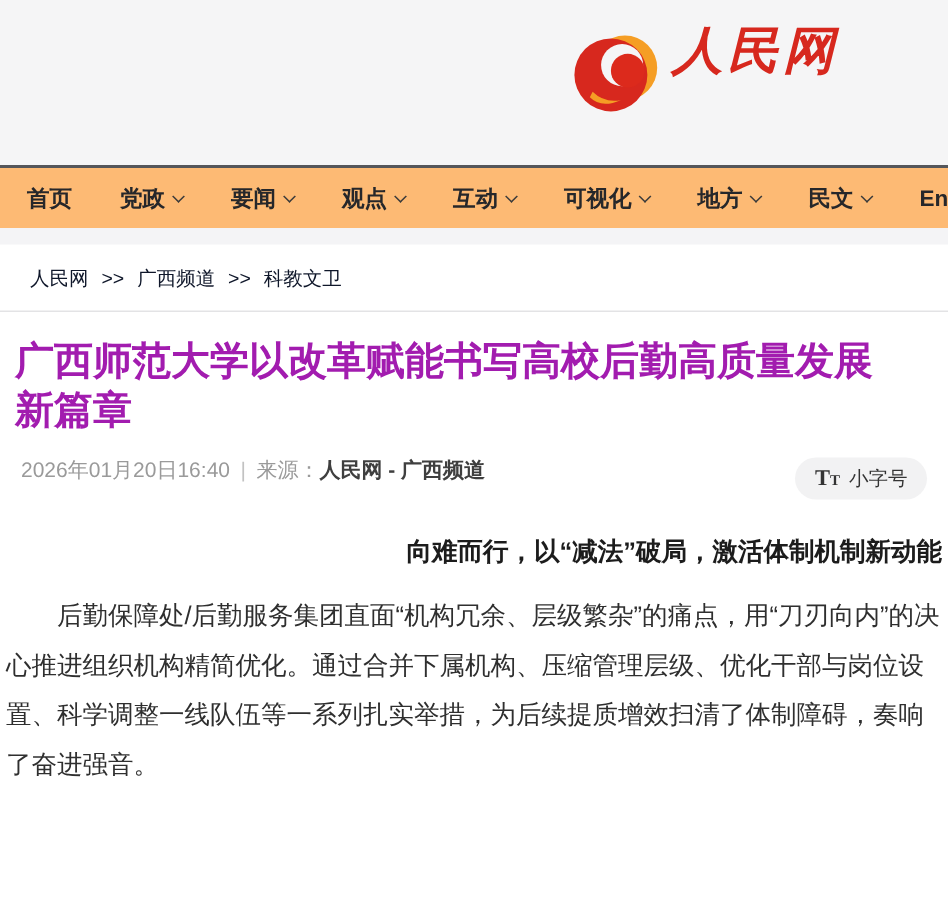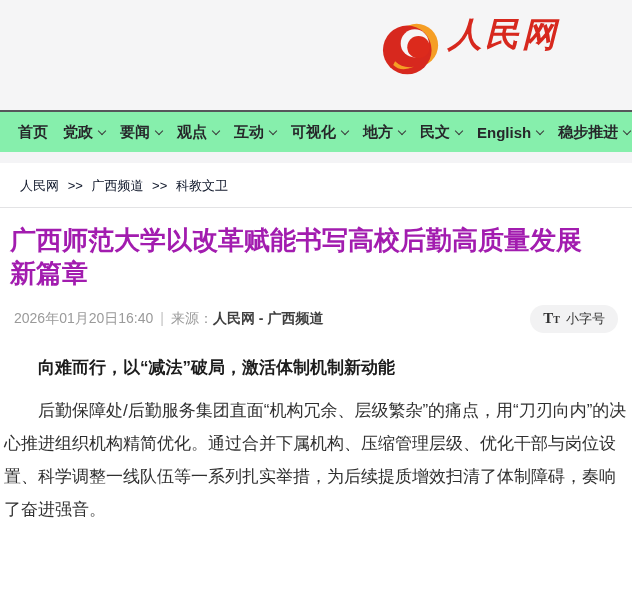--- a/index.html
+++ b/index.html
@@ -18,22 +18,22 @@
     font-style:italic; font-weight:bold; font-size:34px; line-height:36px;
     color:#d7281e; letter-spacing:3px;
   }
   .logo-en {
     font-size:20px; font-weight:bold; color:#d7281e; letter-spacing:0.5px;
     margin:-2px 0 0 16px; line-height:22px;
   }
   .header-line { height:2px; background:#55565a; }
   
   .nav {
-    height:40px; background:#86efac; display:flex; align-items:center;
-    padding-left:18px; gap:15px; overflow:hidden; white-space:nowrap;
+    height:40px; background:#fdba74; display:flex; align-items:center;
+    padding-left:18px; gap:32px; overflow:hidden; white-space:nowrap;
   }
   .nav-item {
     flex:0 0 auto; display:flex; align-items:center; cursor:pointer;
     font-size:15px; font-weight:600; color:#26272a;
   }
   .chev {
     display:inline-block; width:6px; height:6px; margin-left:6px; margin-top:-3px;
     border-right:1.6px solid #3a3a3a; border-bottom:1.6px solid #3a3a3a;
     transform:rotate(45deg);
   }
@@ -43,37 +43,37 @@
   .breadcrumb .crumb { cursor:pointer; }
   .breadcrumb .sep { margin:0 5px; }
   .divider { height:1px; background:#e3e3e5; margin-top:12px; }
   
   .title {
     margin:16px 26px 0 10px; font-size:26px; font-weight:700; color:#a21caf;
     line-height:1.27; white-space:pre-line;
     font-family:Liberation Serif, serif;
   }
   .meta-row {
-    display:flex; justify-content:space-between; align-items:center;
+    display:flex; justify-content:space-between; align-items:flex-start;
     margin:15px 14px 0 14px;
   }
   .meta-left { font-size:14px; color:#9a9a9a; }
   .meta-sep { margin:0 7px; color:#c2c2c2; }
   .meta-source { color:#3f3f3f; font-weight:600; }
   .font-pill {
     background:#f2f2f3; border-radius:15px; padding:5px 13px;
     display:flex; align-items:baseline; cursor:pointer; color:#333;
   }
   .t-large { font-size:15px; font-weight:600; font-family:"Liberation Serif",serif; }
   .t-small { font-size:10px; font-weight:600; font-family:"Liberation Serif",serif; }
   .pill-label { font-size:13px; margin-left:6px; }
   
   .article { margin-top:18px; padding:0 4px; font-size:17px; line-height:33px; color:#2f2f2f; }
   .article p { text-indent:2em; margin-bottom:10px; }
-  .subhead { font-weight:700; color:#1c1c1c; text-indent:2em; margin:14px 0 12px 0; }
+  .subhead { font-weight:700; color:#1c1c1c; text-indent:2em; margin:14px 0 12px 0;text-align:right; }
 </style>
 </head>
 <body>
 
 <div class="header">
   <div class="logo">
     <svg class="logo-icon" viewBox="0 0 62 62">
       <circle cx="37" cy="27" r="23" fill="#f59e25"></circle>
       <circle cx="27" cy="32" r="26" fill="#d7281e"></circle>
       <circle cx="35" cy="25" r="15" fill="#f5f5f6"></circle>

